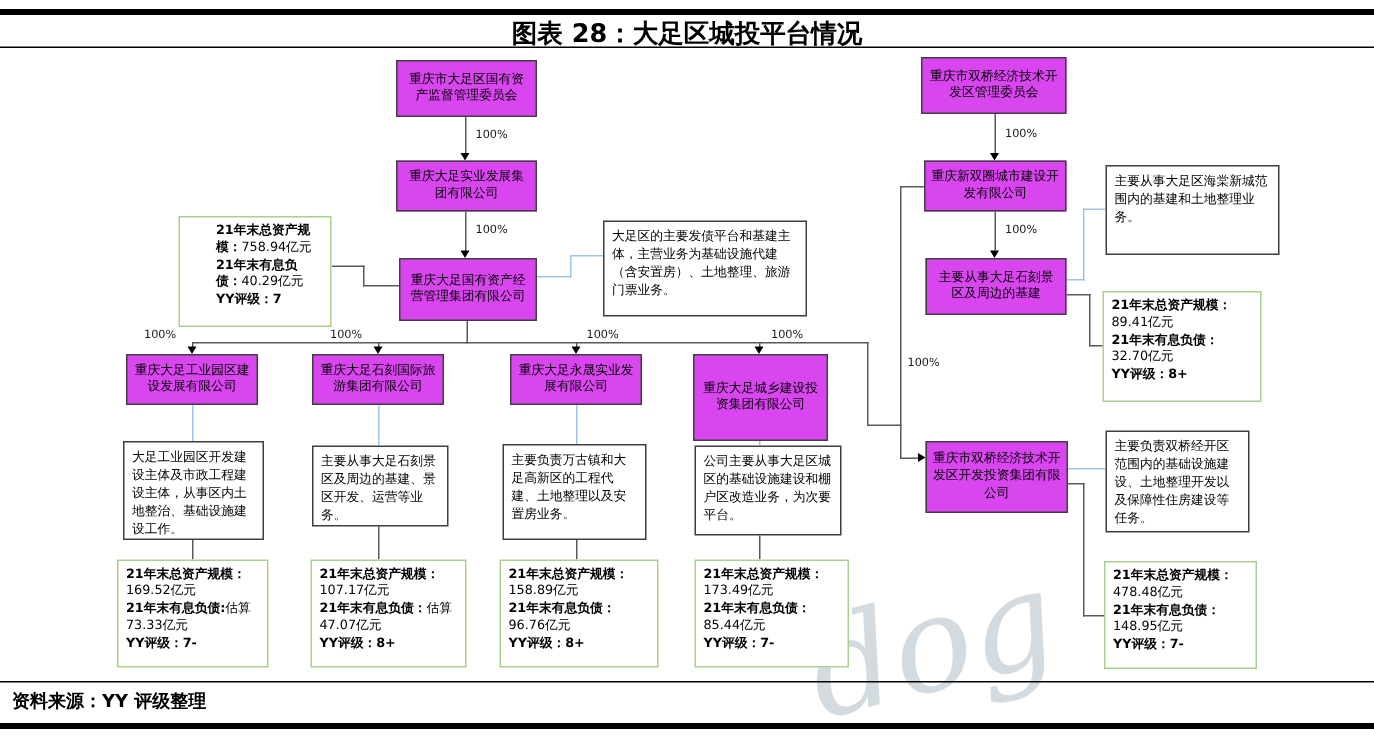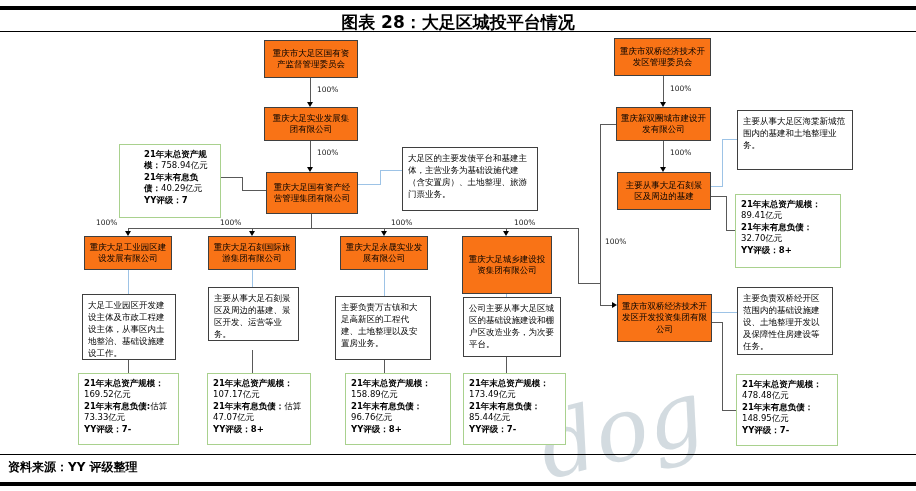--- a/index.html
+++ b/index.html
@@ -2,21 +2,21 @@
 <html><head>
 <meta charset="utf-8">
 <style>
   html,body{margin:0;padding:0;background:#fff;}
   #page{position:relative;width:916px;height:491px;background:#fff;overflow:hidden;
         font-family:"DejaVu Sans","Liberation Sans",sans-serif;color:#000;}
   .bar{position:absolute;left:0;width:916px;background:#000;}
   .title{position:absolute;left:0;top:11px;width:916px;text-align:center;
          font-size:17px;font-weight:bold;z-index:3;}
   .rule{position:absolute;left:0;width:916px;height:1px;background:#000;z-index:3;}
-  .cbox{position:absolute;border:1px solid #3f3f3f;background:#f97316;display:flex;
+  .cbox{position:absolute;border:1px solid #3f3f3f;background:#d946ef;display:flex;
         align-items:center;justify-content:center;text-align:center;
         font-size:8.5px;line-height:1.3;padding:2px 4px;box-sizing:border-box;z-index:2;}
   .nbox{position:absolute;border:1px solid #3f3f3f;background:#fff;
         font-size:8.5px;line-height:1.42;padding:4px 5px;box-sizing:border-box;
         text-align:left;z-index:2;}
   .gbox{position:absolute;border:1px solid #a9d18e;background:#fff;
         font-size:8.5px;line-height:1.35;padding:4px 5px;box-sizing:border-box;z-index:2;}
   .gbox .b{font-weight:bold;}
   .ln{position:absolute;z-index:1;}
   .gray{background:#595959;}
@@ -107,40 +107,40 @@
   <div class="cbox" style="left:462px;top:236px;width:90px;height:58px;">
       <span>重庆大足城乡建设投资集团有限公司</span>
     </div>
 
   <div class="ln blue" style="left:128px;top:270px;width:1px;height:24px;"></div>
   <div class="ln blue" style="left:252px;top:270px;width:1px;height:27px;"></div>
   <div class="ln blue" style="left:384px;top:270px;width:1px;height:26px;"></div>
   <div class="ln blue" style="left:506px;top:278px;width:1px;height:19px;"></div>
 
   <div class="nbox" style="left:82px;top:294px;width:94px;height:66px;"><span>大足工业园区开发建设主体及市政工程建设主体，从事区内土地整治、基础设施建设工作。</span></div>
-  <div class="nbox" style="left:208px;top:287px;width:91px;height:54px;"><span>主要从事大足石刻景区及周边的基建、景区开发、运营等业务。</span></div>
+  <div class="nbox" style="left:208px;top:297px;width:91px;height:54px;"><span>主要从事大足石刻景区及周边的基建、景区开发、运营等业务。</span></div>
   <div class="nbox" style="left:335px;top:296px;width:96px;height:64px;"><span>主要负责万古镇和大足高新区的工程代建、土地整理以及安置房业务。</span></div>
   <div class="nbox" style="left:463px;top:297px;width:98px;height:60px;"><span>公司主要从事大足区城区的基础设施建设和棚户区改造业务，为次要平台。</span></div>
 
   <div class="ln gray" style="left:128px;top:359px;width:1px;height:14px;"></div>
   <div class="ln gray" style="left:252px;top:350px;width:1px;height:23px;"></div>
   <div class="ln gray" style="left:384px;top:359px;width:1px;height:14px;"></div>
   <div class="ln gray" style="left:506px;top:356px;width:1px;height:17px;"></div>
 
   <div class="gbox" style="left:78px;top:373px;width:101px;height:72px;">
     <div><span class="b">21年末总资产规模：</span><span>169.52亿元</span></div>
     <div><span class="b">21年末有息负债:</span><span>估算73.33亿元</span></div>
     <div><span class="b">YY评级：</span><span class="b">7-</span></div>
   </div>
   <div class="gbox" style="left:207px;top:373px;width:104px;height:72px;">
     <div><span class="b">21年末总资产规模：</span><span>107.17亿元</span></div>
     <div><span class="b">21年末有息负债：</span><span>估算47.07亿元</span></div>
     <div><span class="b">YY评级：</span><span class="b">8+</span></div>
   </div>
-  <div class="gbox" style="left:333px;top:373px;width:106px;height:72px;margin-left:12px;">
+  <div class="gbox" style="left:333px;top:373px;width:106px;height:72px;">
     <div><span class="b">21年末总资产规模：</span><span>158.89亿元</span></div>
     <div><span class="b">21年末有息负债：</span><span>96.76亿元</span></div>
     <div><span class="b">YY评级：</span><span class="b">8+</span></div>
   </div>
   <div class="gbox" style="left:463px;top:373px;width:103px;height:72px;">
     <div><span class="b">21年末总资产规模：</span><span>173.49亿元</span></div>
     <div><span class="b">21年末有息负债：</span><span>85.44亿元</span></div>
     <div><span class="b">YY评级：</span><span class="b">7-</span></div>
   </div>
 

